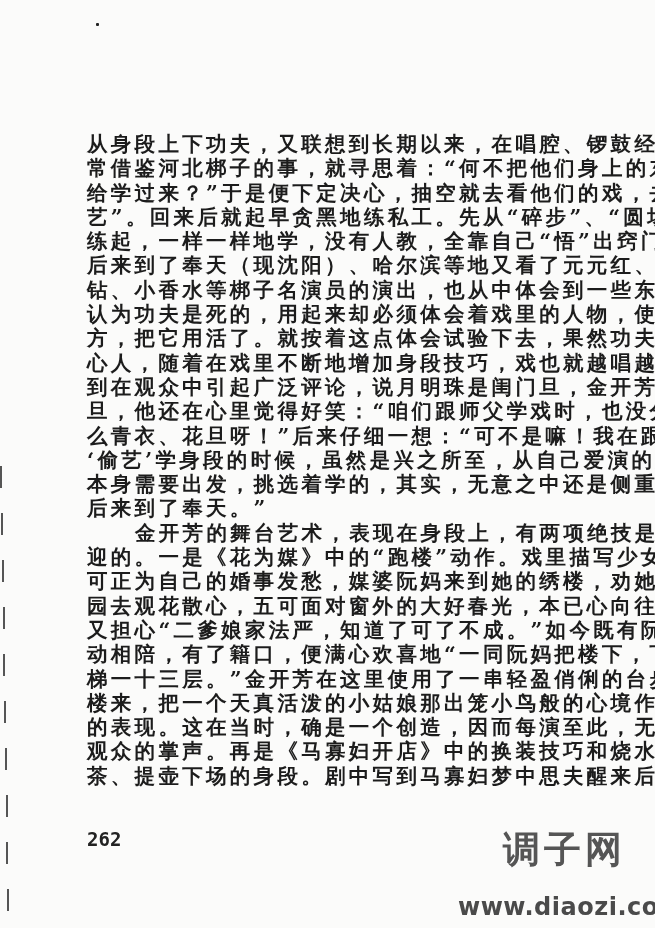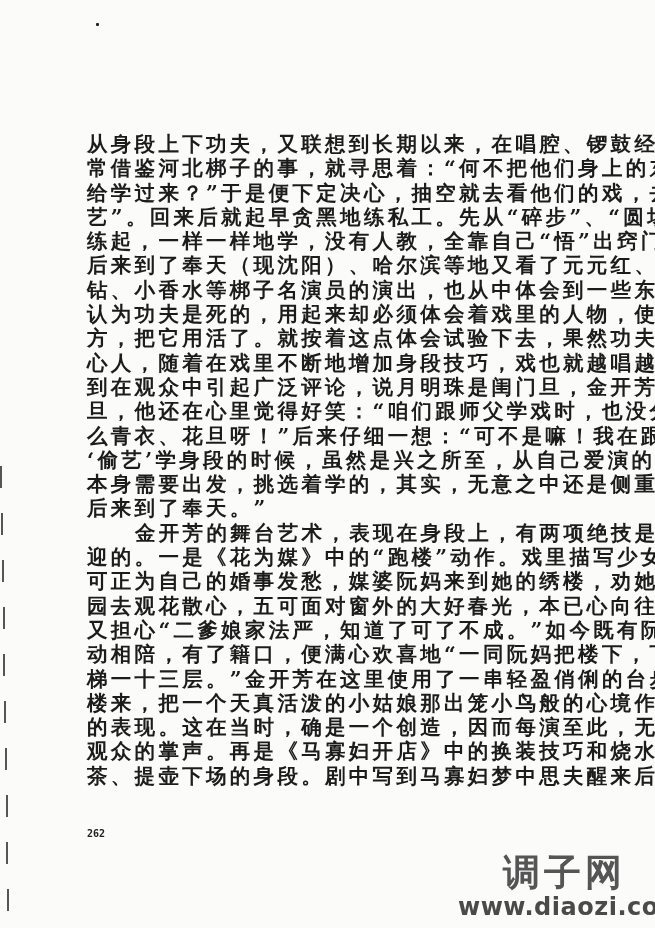--- a/index.html
+++ b/index.html
@@ -18,26 +18,26 @@
     height: 24.3px; line-height: 24.3px;
     font-size: 20.5px; font-weight: bold;
     white-space: nowrap;
     letter-spacing: 3.3px;
     color: #1c1c1c;
   }
   .line.indent { padding-left: 48px; }
   .page-number {
     position: absolute; left: 87px; top: 828px;
     font-family: "DejaVu Sans Mono", "Liberation Mono", monospace;
-    font-size: 10px; font-weight: bold; color: #222;
+    font-size: 19px; font-weight: bold; color: #222;
   }
   .binding-marks { position: absolute; left: 0; top: 0; }
   .bmark { position: absolute; width: 2px; height: 22px; background: #555; }
   .watermark-cn {
-    position: absolute; left: 503px; top: 848px;
+    position: absolute; left: 503px; top: 825px;
     font-family: "DejaVu Sans", "Liberation Sans", sans-serif;
     font-size: 37px; font-weight: bold; color: #555;
     letter-spacing: 4px;
   }
   .watermark-url {
     position: absolute; left: 458px; top: 893px;
     font-family: "DejaVu Sans", "Liberation Sans", sans-serif;
     font-size: 24px; font-weight: bold; color: #4a4a4a;
     letter-spacing: 0.5px;
   }

